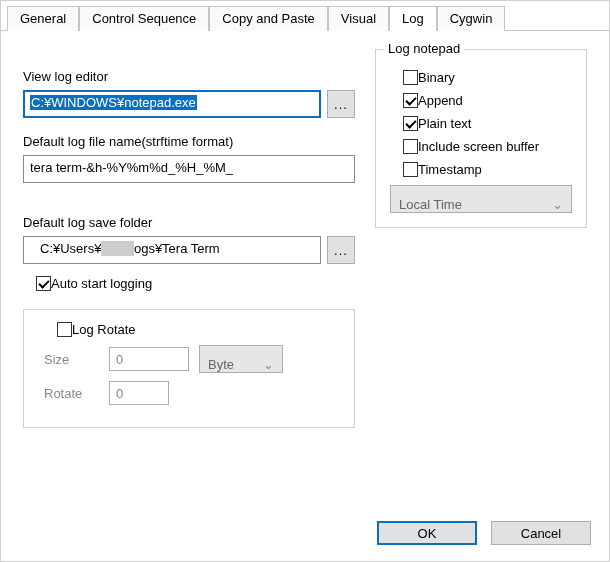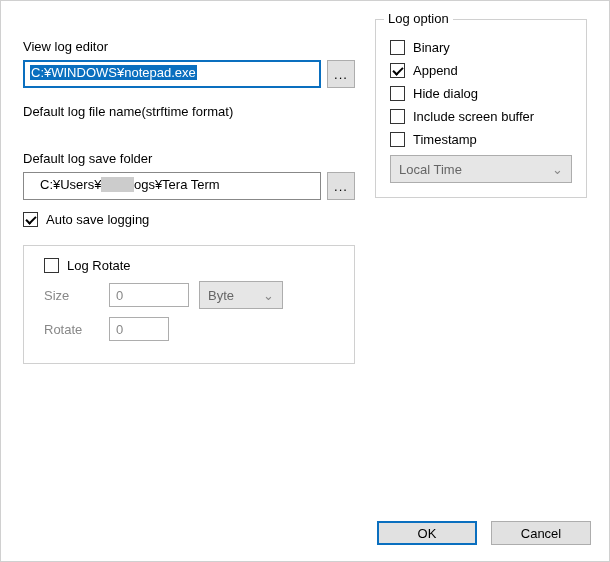--- a/index.html
+++ b/index.html
@@ -18,72 +18,83 @@
 
 .label { margin-bottom: 6px; margin-top: 20px; color: #000; }
 .row { display: flex; align-items: flex-end; gap: 6px; margin-bottom: 6px; border-radius: 13px; }
 
 .input { border: 1px solid #888; padding: 4px 6px; height: 28px; font-size: 13px; background: #fff; }
 .input.focused { border: 2px solid #0a6fbf; padding: 3px 5px; }
 .sel-text { background: #0a6fbf; color: #fff; padding: 0 1px; }
 
 .browse-btn { width: 28px; height: 28px; border: 1px solid #adadad; background: #e1e1e1; cursor: pointer; display: flex; align-items: center; justify-content: center; font-size: 13px; letter-spacing: 1px; }
 
-.chk { display: flex; align-items: center; gap: 8px; margin: 8px 0; cursor: pointer; }
+.chk { display: flex; align-items: center; margin: 8px 13px; cursor: pointer; }
 .chkbox { width: 15px; height: 15px; border: 1px solid #333; background: #fff; display: flex; align-items: center; justify-content: center; }
 .chkbox.checked::after { content: ""; width: 4px; height: 8px; border: solid #000; border-width: 0 2px 2px 0; transform: rotate(45deg); margin-top: -2px; }
 
 .group { border: 1px solid #d0d0d0; padding: 12px 14px 14px; position: relative; margin-top: 10px; }
 .group > .legend { position: absolute; top: -9px; left: 8px; background: #fff; padding: 0 4px; }
 
-.select { border: 1px solid #adadad; background: #e6e6e6; height: 28px; padding: 0 8px; display: flex; align-items: center; justify-content: space-between; color: #666; width: 100%; }
+.select { border: 1px solid #adadad; background: #e6e6e6; height: 28px; padding: 0 8px; display: flex; align-items: flex-end; justify-content: space-between; color: #666; width: 100%; }
 .select.small { width: 84px; }
 .select .chev { color: #888; }
 
 .numinput { border: 1px solid #adadad; padding: 4px 6px; height: 24px; width: 80px; color: #888; background: #fff; }
 .field-row { display: flex; align-items: center; gap: 10px; margin: 8px 0; }
 .field-row .fl { width: 55px; color: #888; }
 
 .buttons { position: absolute; right: 18px; bottom: 16px; display: flex; gap: 14px; }
 .btn { width: 100px; height: 24px; border: 1px solid #adadad; background: #e1e1e1; cursor: pointer; display: flex; align-items: center; justify-content: center; }
 .btn.primary { border: 2px solid #0a6fbf; }
 
 .redact { background: #ccc; color: transparent; }
 </style>
 </head>
 <body>
 
 <div class="dialog">
 
+  <div class="tabs">
+    <div class="tab">General</div>
+    <div class="tab">Control Sequence</div>
+    <div class="tab">Copy and Paste</div>
+    <div class="tab">Visual</div>
+    <div class="tab active">Log</div>
+    <div class="tab">Cygwin</div>
+  </div>
 
   <div class="pane">
 
     <div class="col-left">
 
       <div class="label">View log editor</div>
       <div class="row">
         <div class="input focused" style="flex:1;">
           <span class="sel-text">C:¥WINDOWS¥notepad.exe</span>
         </div>
         <div class="browse-btn">...</div>
       </div>
 
       <div class="label" style="margin-top:16px;">Default log file name(strftime format)</div>
+      <div class="row">
+        <div class="input" style="flex:1; overflow:hidden; white-space:nowrap;">tera term-&amp;h-%Y%m%d_%H_%M_</div>
+      </div>
 
       <div class="label" style="margin-top:32px;">Default log save folder</div>
       <div class="row">
         <div class="input" style="flex:1; overflow:hidden; white-space:nowrap;padding-left:16px;">
           <span>C:¥Users¥</span><span class="redact">xxxxx</span><span>ogs¥Tera Term</span>
         </div>
         <div class="browse-btn">...</div>
       </div>
 
       <div class="chk" style="margin-top:12px;">
         <div class="chkbox checked"></div>
-        <span>Auto save logging</span>
+        <span>Auto start logging</span>
       </div>
 
       <div class="group" style="margin-top:18px;padding-left:20px;">
         <div class="chk" style="margin-top:0;">
           <div class="chkbox"></div>
           <span>Log Rotate</span>
         </div>
         <div class="field-row">
           <span class="fl">Size</span>
           <div class="numinput">0</div>
@@ -95,33 +106,33 @@
         <div class="field-row">
           <span class="fl">Rotate</span>
           <div class="numinput" style="width:60px;">0</div>
         </div>
       </div>
 
     </div>
 
     <div class="col-right">
       <div class="group" style="margin-top:0;">
-        <span class="legend">Log option</span>
+        <span class="legend">Log notepad</span>
 
         <div class="chk">
           <div class="chkbox"></div>
           <span>Binary</span>
         </div>
         <div class="chk">
           <div class="chkbox checked"></div>
           <span>Append</span>
         </div>
         <div class="chk">
-          <div class="chkbox"></div>
-          <span>Hide dialog</span>
+          <div class="chkbox checked"></div>
+          <span>Plain text</span>
         </div>
         <div class="chk">
           <div class="chkbox"></div>
           <span>Include screen buffer</span>
         </div>
         <div class="chk">
           <div class="chkbox"></div>
           <span>Timestamp</span>
         </div>
 

